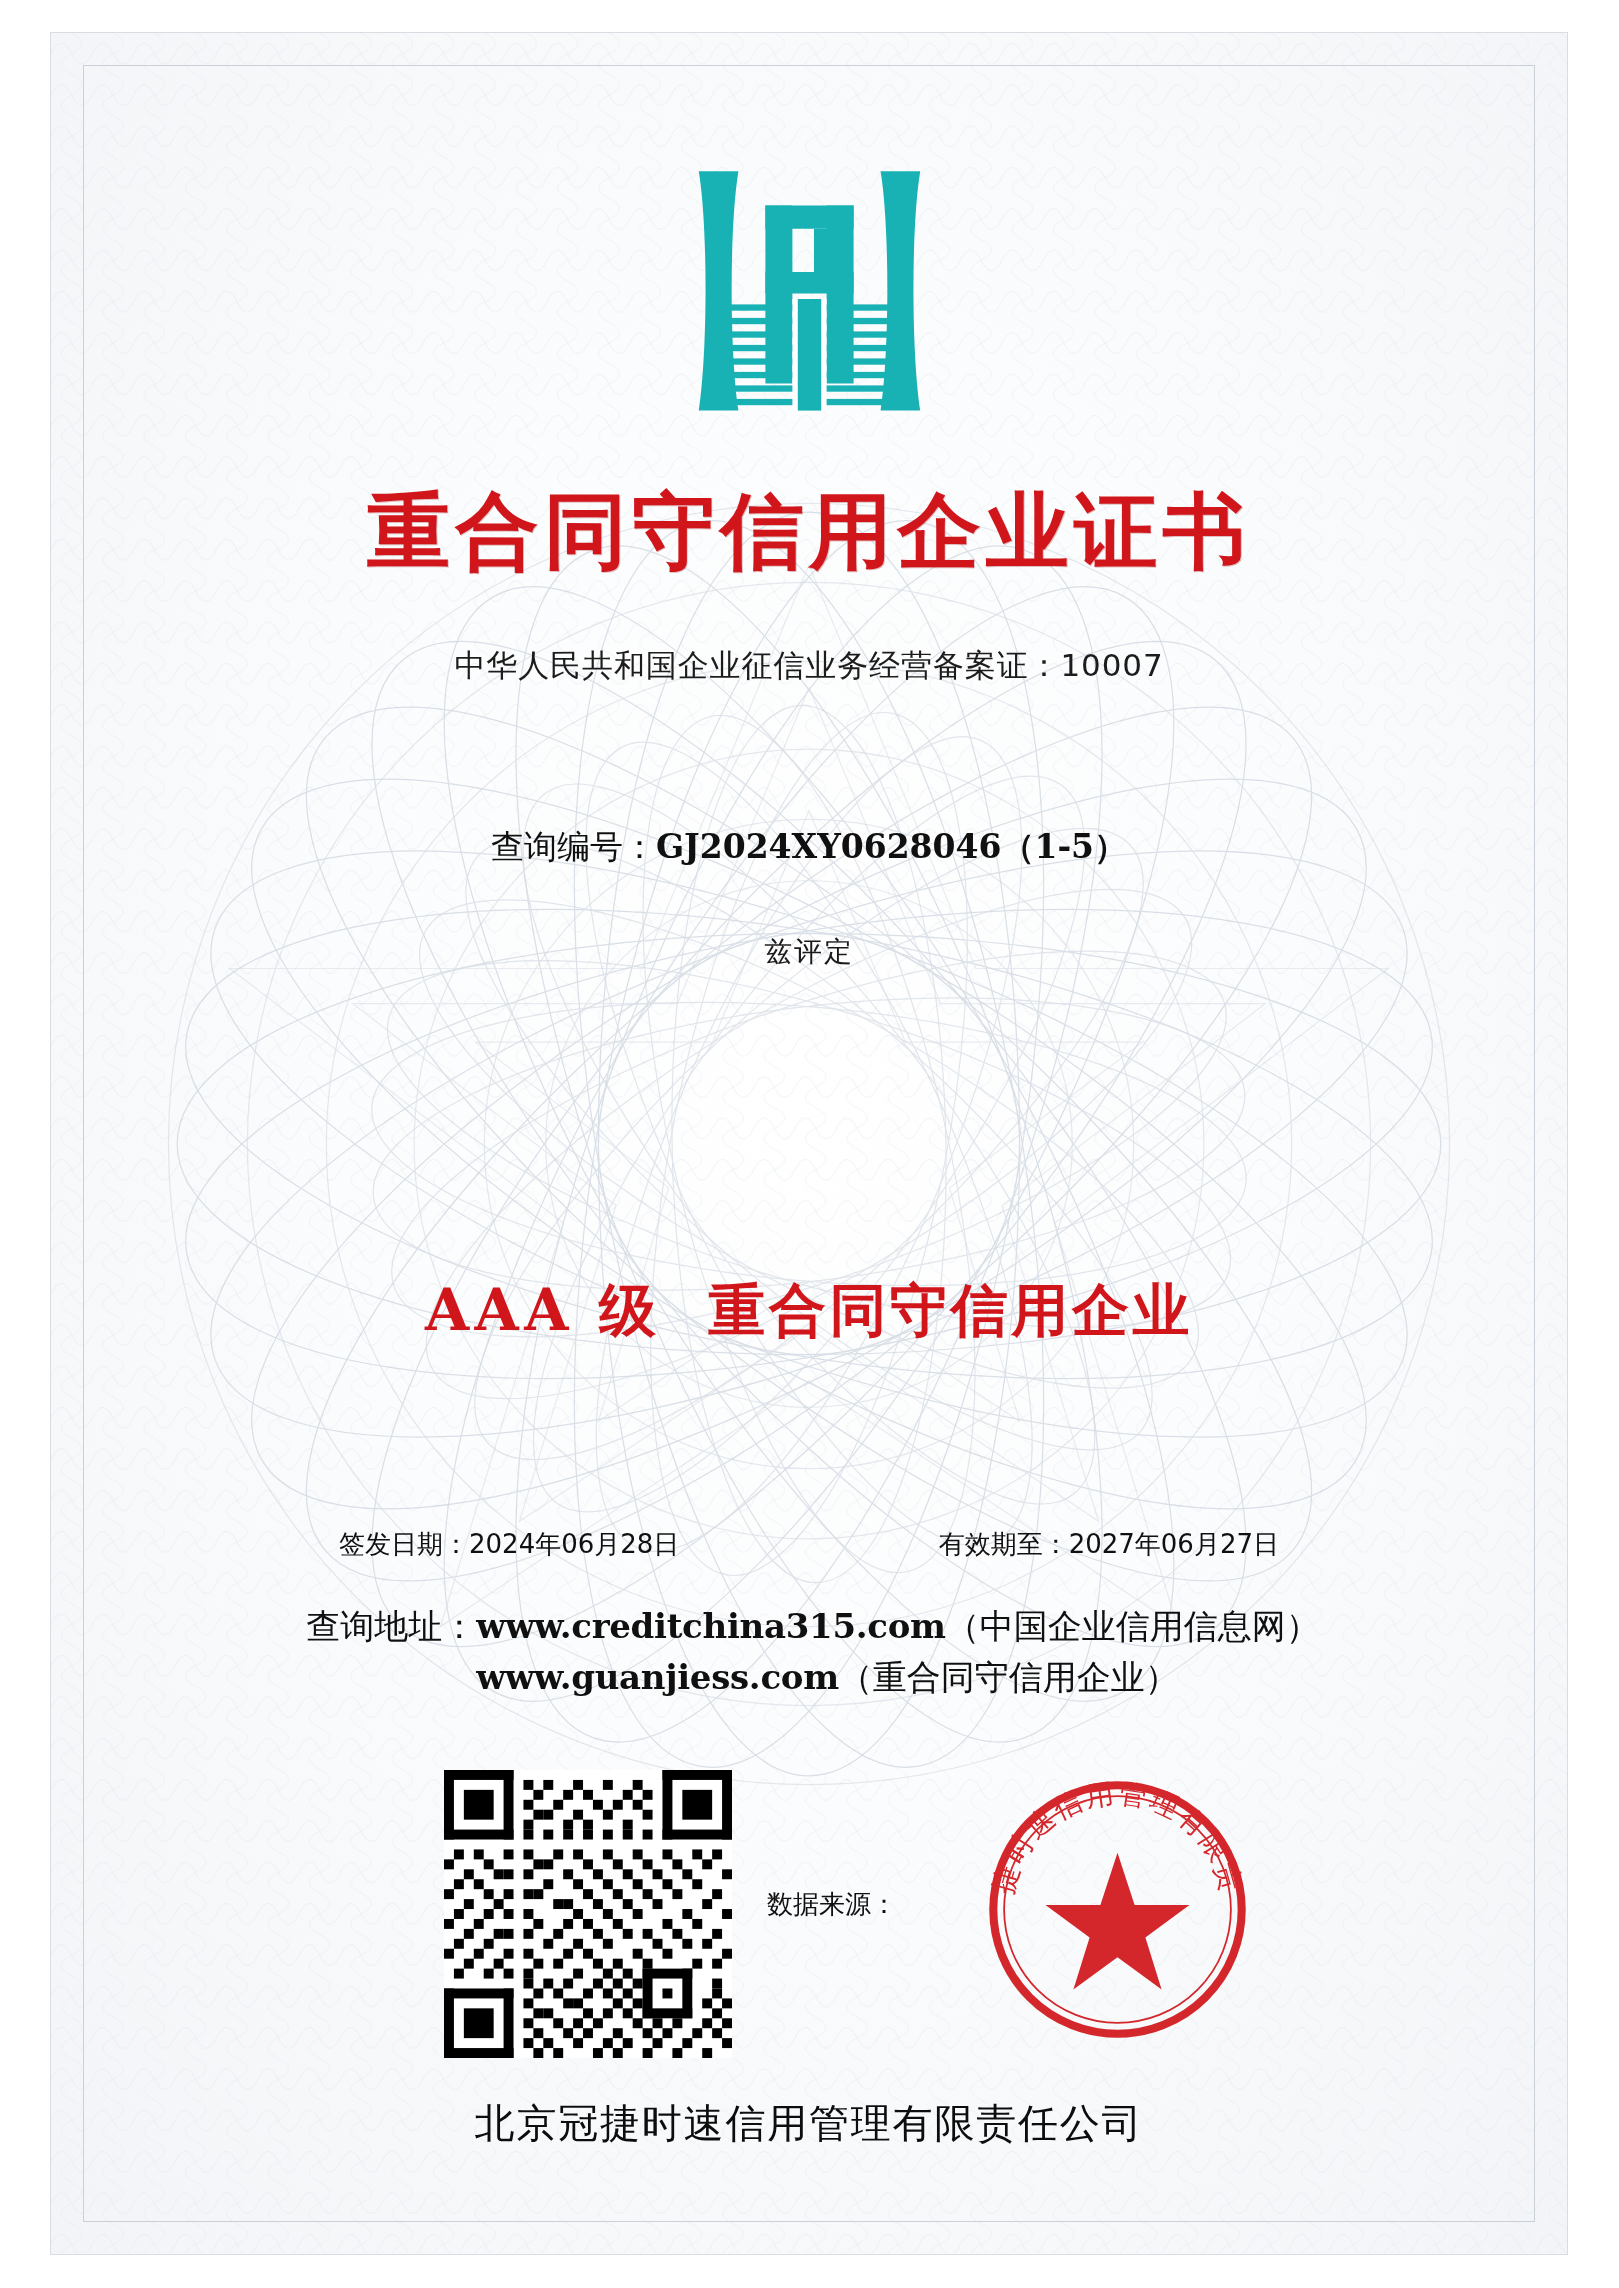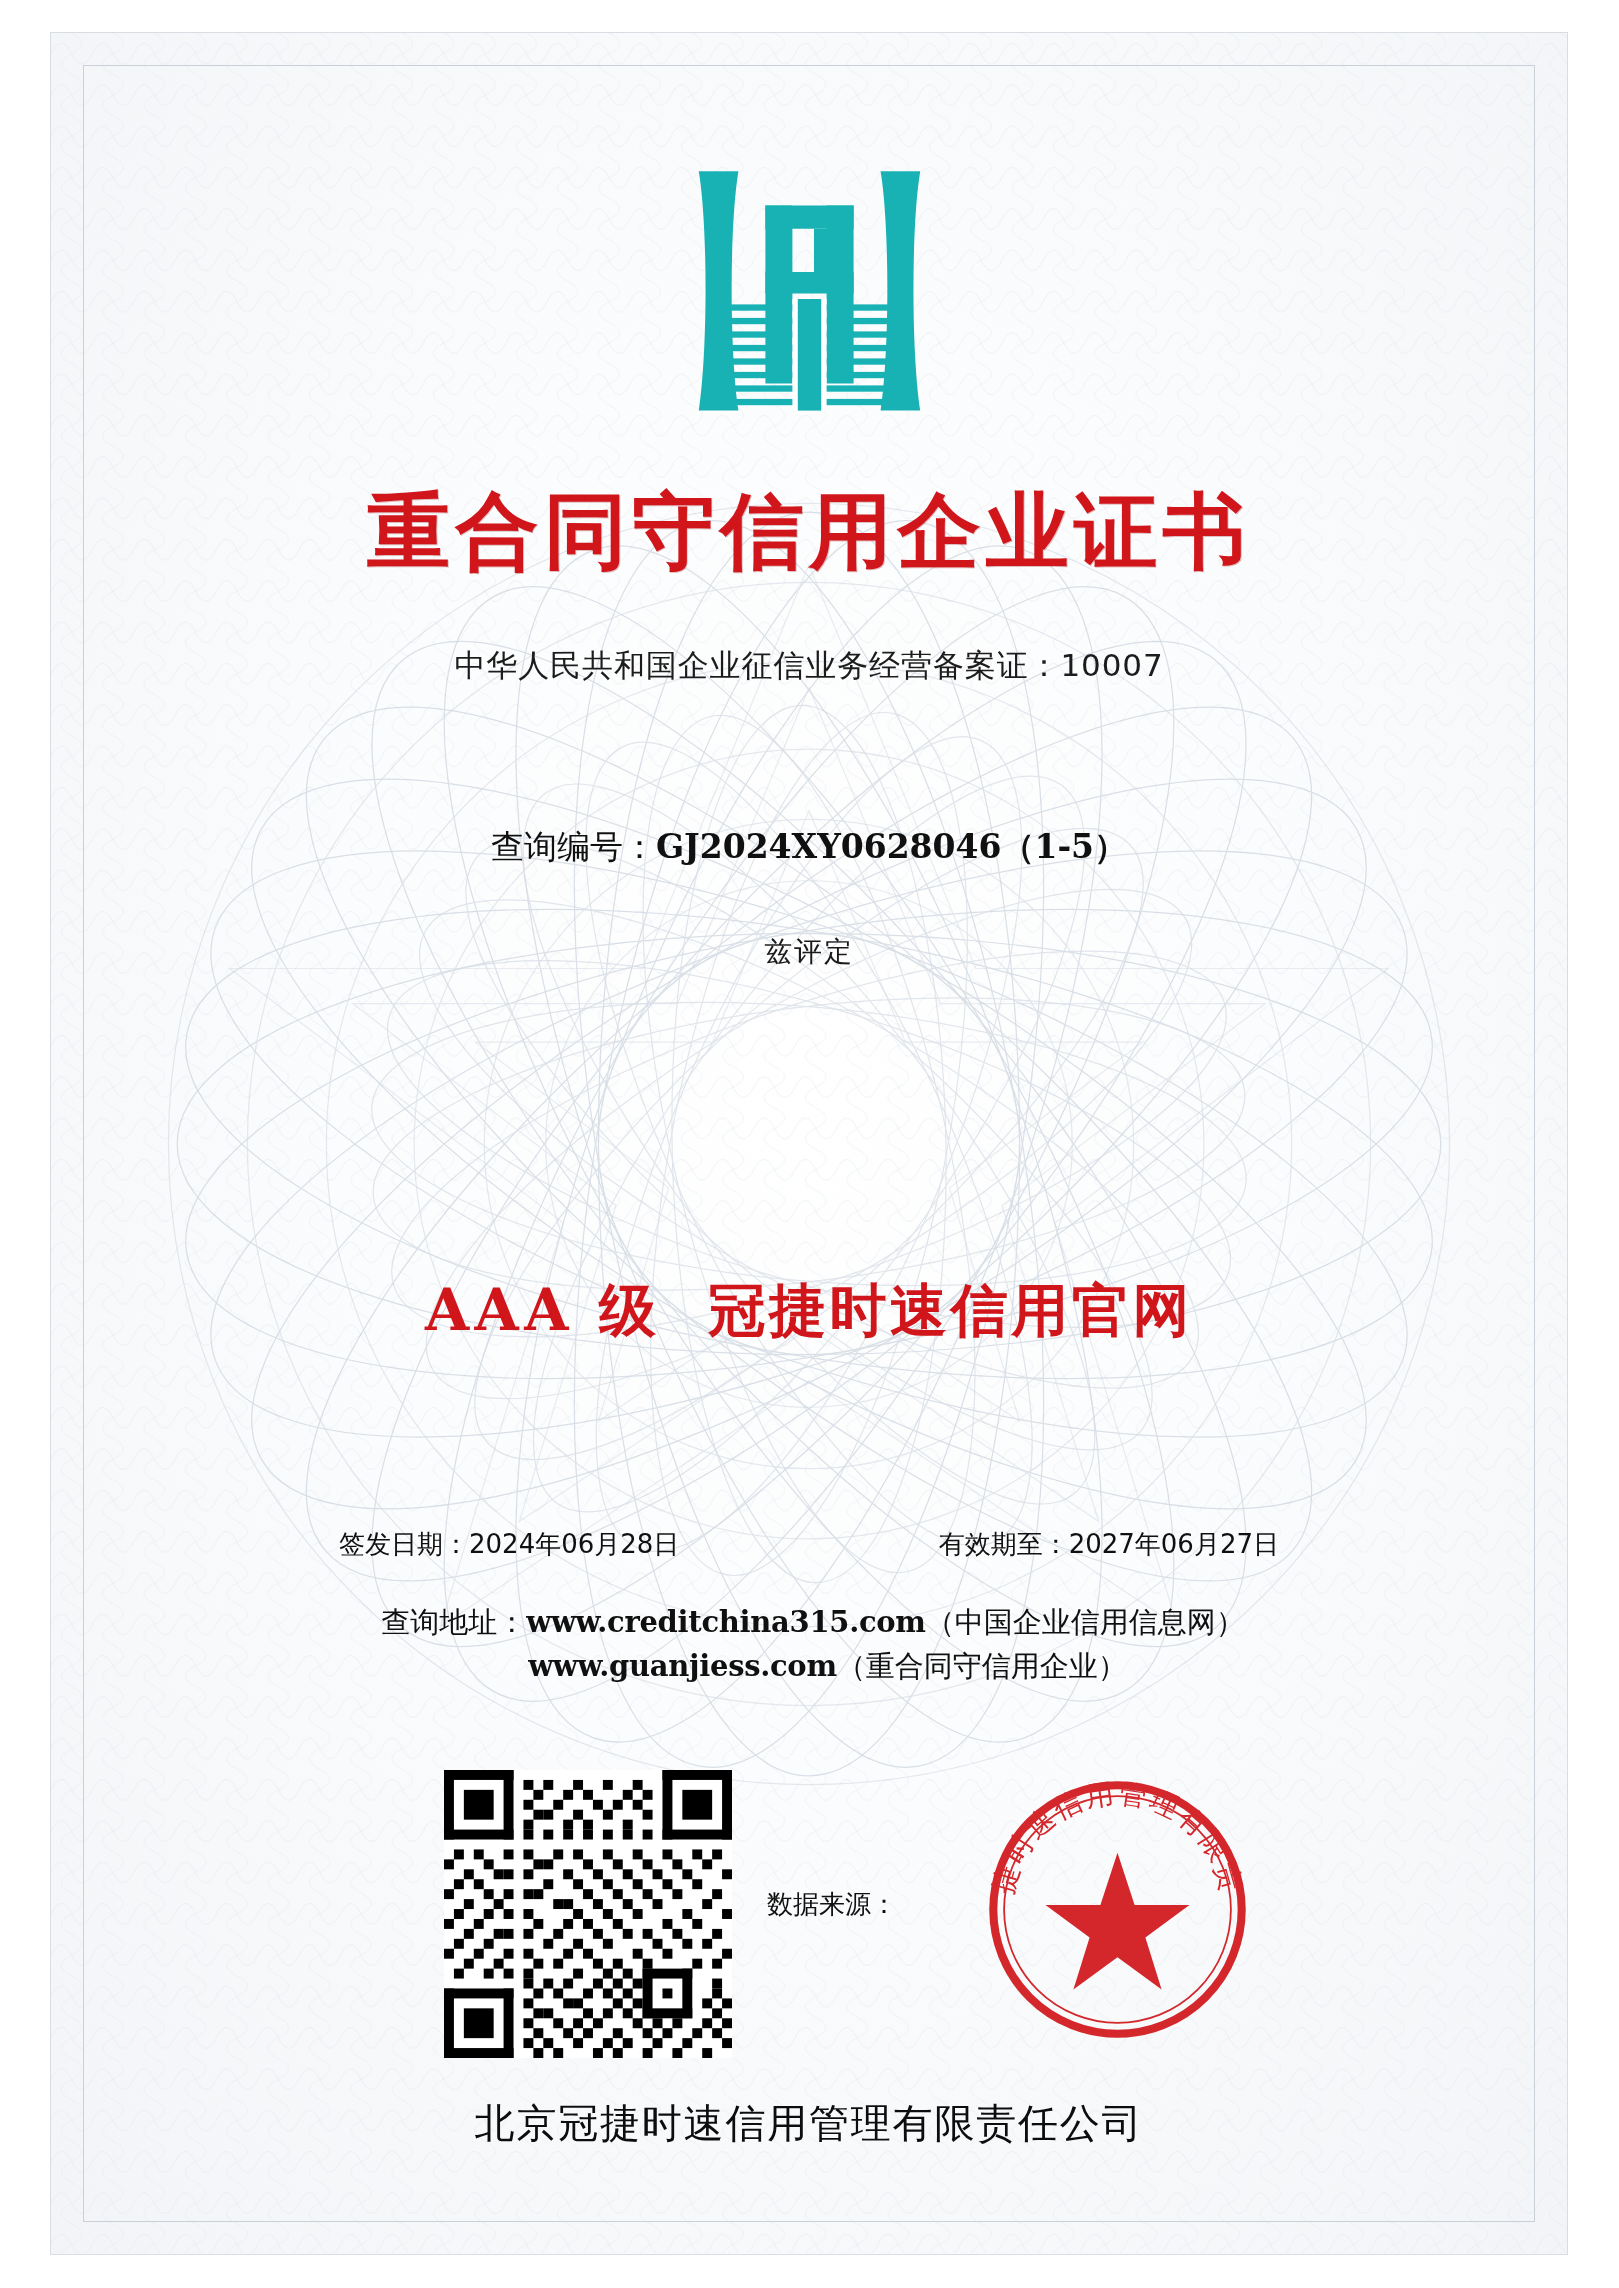--- a/index.html
+++ b/index.html
@@ -177,21 +177,21 @@
   .dates .val {
     font-family: "DejaVu Sans", "Liberation Sans", sans-serif;
   }
 
   
   .urls {
     position: absolute;
     left: 8px;
     right: 0;
     top: 1568px;
-    font-size: 29px;
+    font-size: 34px;
     color: #101010;
     line-height: 1.5;
     font-family: "DejaVu Sans", "Liberation Sans", sans-serif;
   }
   .urls b {
     font-family: "DejaVu Serif", "Liberation Serif", serif;
     font-weight: 700;
     letter-spacing: -0.3px;
   }
   .urls .row2 {
@@ -351,21 +351,21 @@
       <div class="main-title">重合同守信用企业证书</div>
       <div class="sub-title">中华人民共和国企业征信业务经营备案证：10007</div>
 
       <div class="query-no">
         <span class="lbl">查询编号：</span><span>GJ2024XY0628046（1-5）</span>
       </div>
 
       <div class="award-verb">兹评定</div>
 
       <div class="grade">
-        <span class="aaa">AAA 级</span>&nbsp;&nbsp;<span>冠捷时速信用官网</span>
+        <span class="aaa">AAA 级</span>&nbsp;&nbsp;<span>重合同守信用企业</span>
       </div>
 
       <div class="dates">
         <div>
           <span>签发日期：</span><span class="val">2024年06月28日</span>
         </div>
         <div>
           <span>有效期至：</span><span class="val">2027年06月27日</span>
         </div>
       </div>

